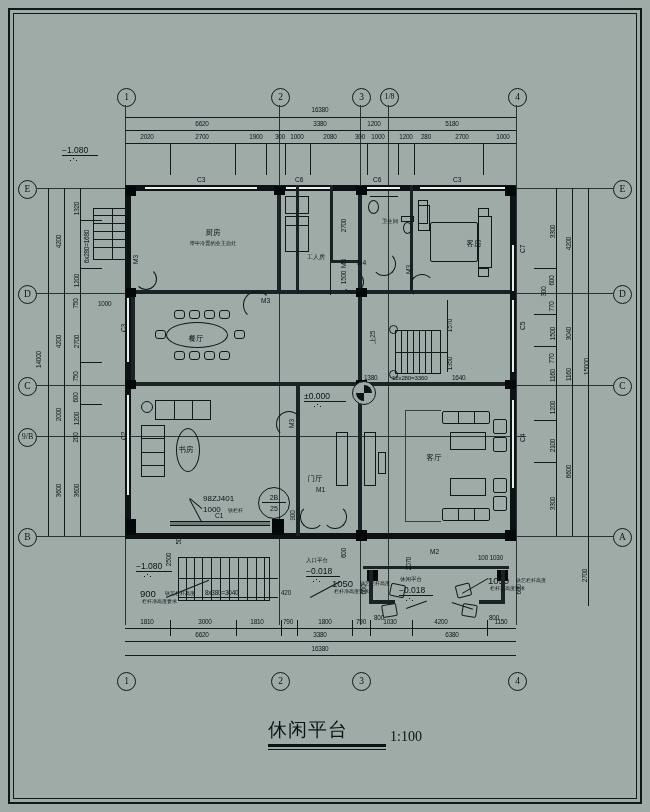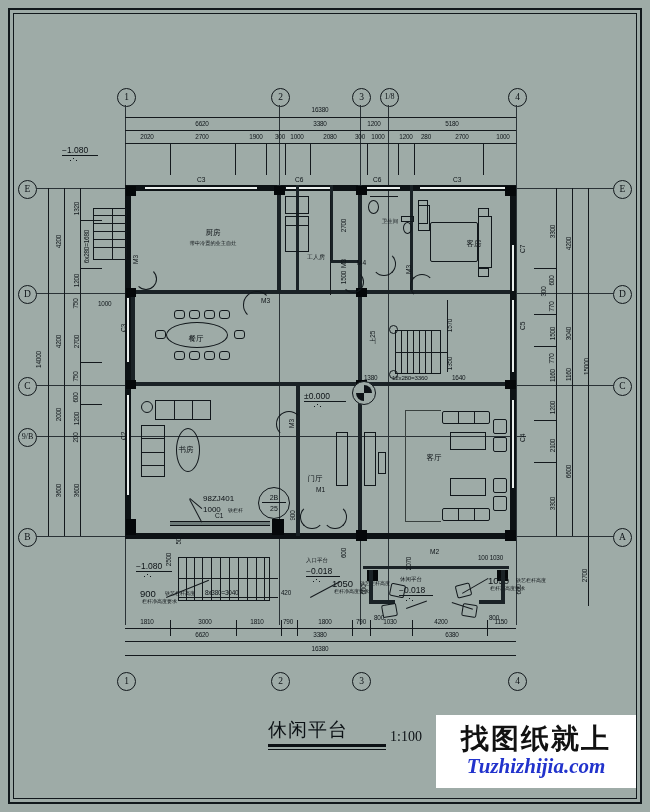--- a/index.html
+++ b/index.html
@@ -540,18 +540,14 @@
   <div class="bub" style="left:352px;top:672px;">3</div>
   <div class="bub" style="left:508px;top:672px;">4</div>
 
   <div id="title">
     <div class="t">休闲平台</div>
     <div class="u1"></div>
     <div class="u2"></div>
     <div class="sc">1:100</div>
   </div>
 
-  <div id="wm">
-    <div class="cn">找图纸就上</div>
-    <div class="en">Tuzhizhijia.com</div>
-  </div>
 
 </div>
 
 </body></html>

